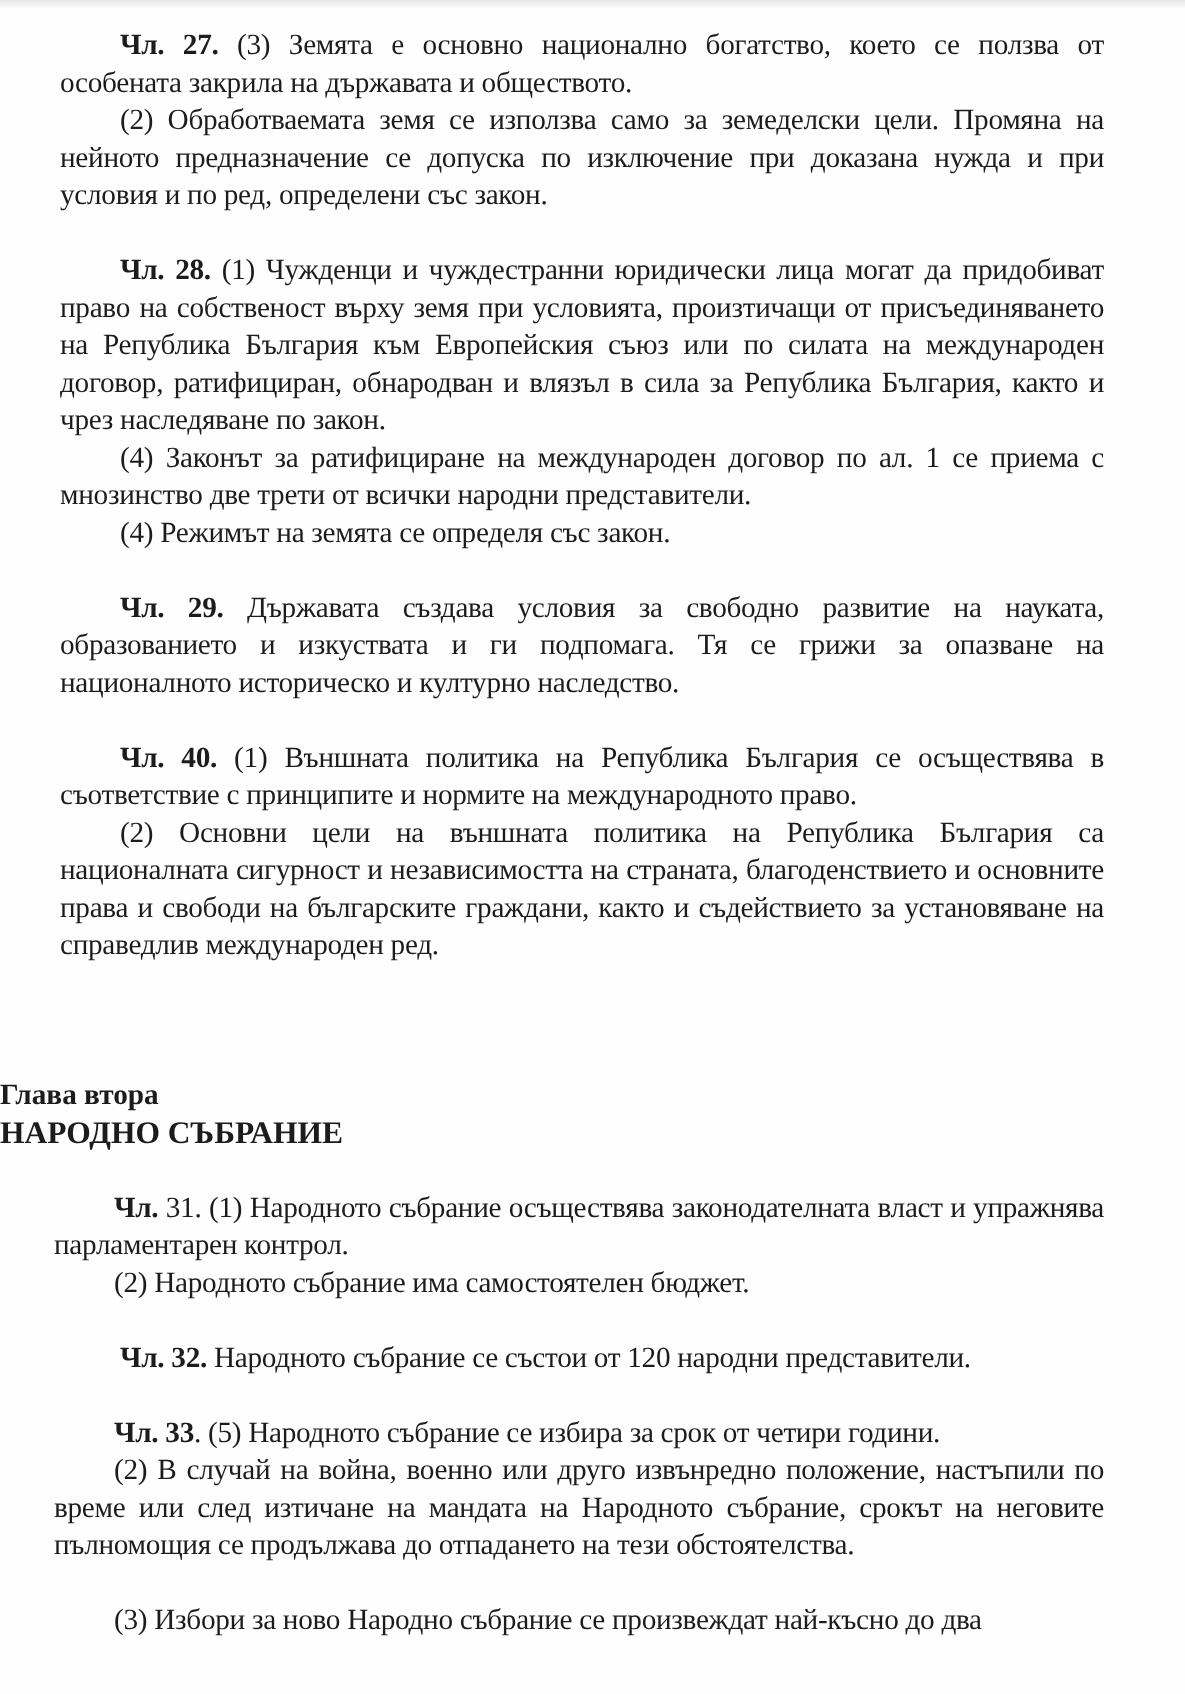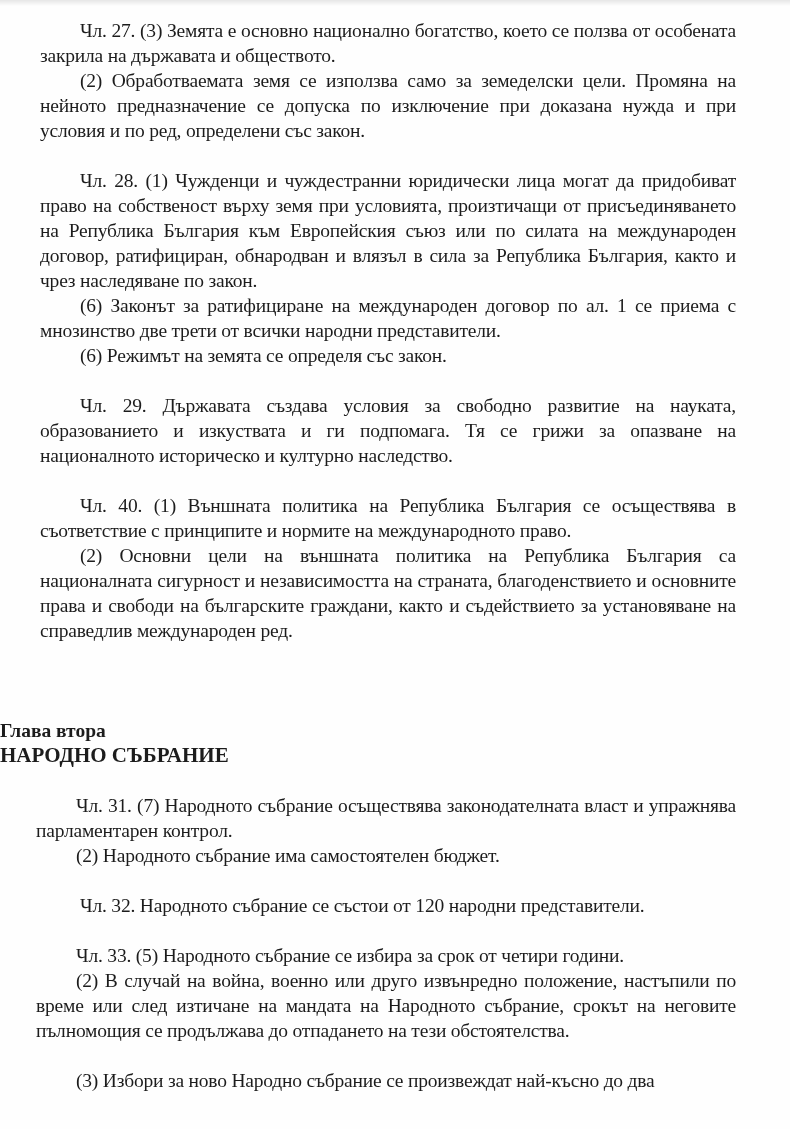--- a/index.html
+++ b/index.html
@@ -11,49 +11,49 @@
     }
     .top-shade { height: 6px; background: linear-gradient(#e6e6e6, #fefefe); }
     .page { position: relative; width: 790px; }
     .p {
       position: absolute; left: 40px; width: 696px;
       font-size: 19.5px; line-height: 25px;
       text-align: justify; margin: 0;
       letter-spacing: -0.2px;
     }
     .p.indent { text-indent: 40px; }
-    .p .lbl { font-weight: normal; }
+    .p .lbl { font-weight: bold; }
     .heading {
       position: absolute; left: 0; width: 790px; text-align: left;
       font-weight: bold; font-size: 19.5px; line-height: 25px;
     }
     .heading.big { font-size: 21px; }
   </style>
 </head>
 <body>
 
 <div class="top-shade"></div>
 <div class="page">
 
   <p class="p indent" style="top:12px"><span class="lbl">Чл. 27.</span> <span>(3) Земята е основно национално богатство, което се ползва от особената закрила на държавата и обществото.</span></p>
   <p class="p indent" style="top:62px">(2) Обработваемата земя се използва само за земеделски цели. Промяна на нейното предназначение се допуска по изключение при доказана нужда и при условия и по ред, определени със закон.</p>
 
   <p class="p indent" style="top:162px"><span class="lbl">Чл. 28.</span> <span>(1) Чужденци и чуждестранни юридически лица могат да придобиват право на собственост върху земя при условията, произтичащи от присъединяването на Република България към Европейския съюз или по силата на международен договор, ратифициран, обнародван и влязъл в сила за Република България, както и чрез наследяване по закон.</span></p>
-  <p class="p indent" style="top:287px">(6) Законът за ратифициране на международен договор по ал. 1 се приема с мнозинство две трети от всички народни представители.</p>
-  <p class="p indent" style="top:337px">(6) Режимът на земята се определя със закон.</p>
+  <p class="p indent" style="top:287px">(4) Законът за ратифициране на международен договор по ал. 1 се приема с мнозинство две трети от всички народни представители.</p>
+  <p class="p indent" style="top:337px">(4) Режимът на земята се определя със закон.</p>
 
   <p class="p indent" style="top:387px"><span class="lbl">Чл. 29.</span> <span>Държавата създава условия за свободно развитие на науката, образованието и изкуствата и ги подпомага. Тя се грижи за опазване на националното историческо и културно наследство.</span></p>
 
   <p class="p indent" style="top:487px"><span class="lbl">Чл. 40.</span> <span>(1) Външната политика на Република България се осъществява в съответствие с принципите и нормите на международното право.</span></p>
   <p class="p indent" style="top:537px">(2) Основни цели на външната политика на Република България са националната сигурност и независимостта на страната, благоденствието и основните права и свободи на българските граждани, както и съдействието за установяване на справедлив международен ред.</p>
 
   <div class="heading" style="top:712px">Глава втора</div>
   <div class="heading big" style="top:737px">НАРОДНО СЪБРАНИЕ</div>
 
-  <p class="p indent" style="top:787px; left:36px; width:700px"><span class="lbl">Чл.</span><span> 31.</span><span> (7) Народното събрание осъществява законодателната власт и упражнява парламентарен контрол.</span></p>
+  <p class="p indent" style="top:787px; left:36px; width:700px"><span class="lbl">Чл.</span><span> 31.</span><span> (1) Народното събрание осъществява законодателната власт и упражнява парламентарен контрол.</span></p>
   <p class="p indent" style="top:837px; left:36px; width:700px">(2) Народното събрание има самостоятелен бюджет.</p>
 
   <p class="p indent" style="top:887px"><span class="lbl">Чл. 32.</span> <span>Народното събрание се състои от 120 народни представители.</span></p>
 
   <p class="p indent" style="top:937px; left:36px; width:700px"><span class="lbl">Чл. 33</span><span>.</span><span> (5) Народното събрание се избира за срок от четири години.</span></p>
   <p class="p indent" style="top:962px; left:36px; width:700px">(2) В случай на война, военно или друго извънредно положение, настъпили по време или след изтичане на мандата на Народното събрание, срокът на неговите пълномощия се продължава до отпадането на тези обстоятелства.</p>
   <p class="p indent" style="top:1062px; left:36px; width:700px">(3) Избори за ново Народно събрание се произвеждат най-късно до два</p>
 
 </div>
 

